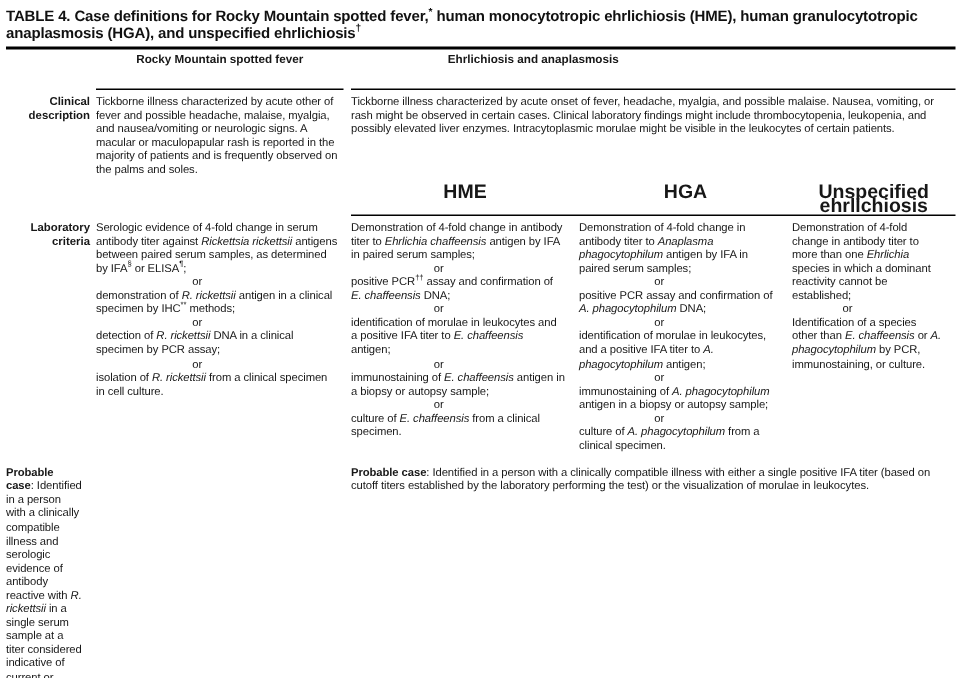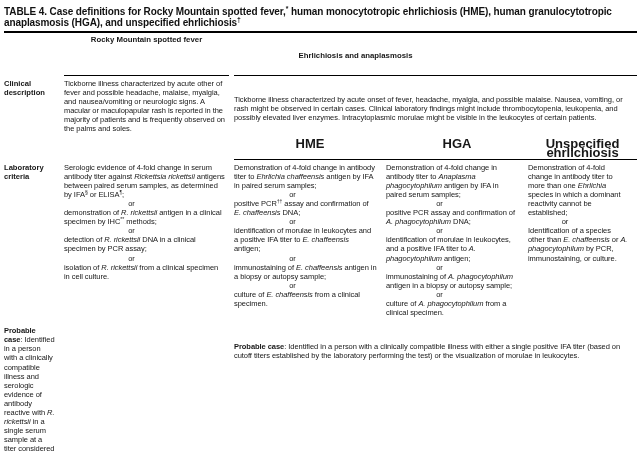--- a/index.html
+++ b/index.html
@@ -15,29 +15,29 @@
     font-weight:bold; font-size:10px; line-height:11px;
     letter-spacing:-0.1px; margin-bottom:3px; color:#111;
   }
   sup { font-size:68%; line-height:0; }
   i { font-style:italic; }
   b { font-weight:bold; }
   .rule { border-top:2.2px solid #000; }
   .rule-bottom { border-top:2.2px solid #000; margin-top:5px; }
   .grid { display:grid; grid-template-columns:60px 170px 152px 142px 1fr; }
   .cell { padding-right:9px; font-size:7.5px; line-height:9.1px; letter-spacing:-0.05px; }
-  .rowlabel { font-weight:bold; font-size:7.6px; line-height:9.1px; padding-right:4px; }
+  .rowlabel { font-weight:bold; font-size:7.6px; line-height:9.1px; padding-right:4px;text-align:right; }
   .hdr-row .hd {
     font-weight:bold; font-size:7.8px; line-height:9px;
     text-align:center; padding:2px 0 15px;
     border-bottom:1.4px solid #000;
   }
   .hd-rmsf { margin-right:5px; }
   .hd-ehr-txt { padding-right:160px; }
-  .span3 { grid-column:3 / 6;margin-top:16px; }
+  .span3 { grid-column:3 / 6; }
   .span2-5 { grid-column:2 / 6; }
   .row-pad { padding-top:3px; padding-bottom:4px; }
   .subhdr-row .sh {
     font-weight:bold; font-size:13px; line-height:9px;
     text-align:center; padding:1px 0 2px;
     border-bottom:1.8px solid #000;
   }
   .lab-row { padding-top:3px; padding-bottom:5px; }
   .or { text-align:center; padding-right:26px; }
   .class-row { padding-top:4px; }

